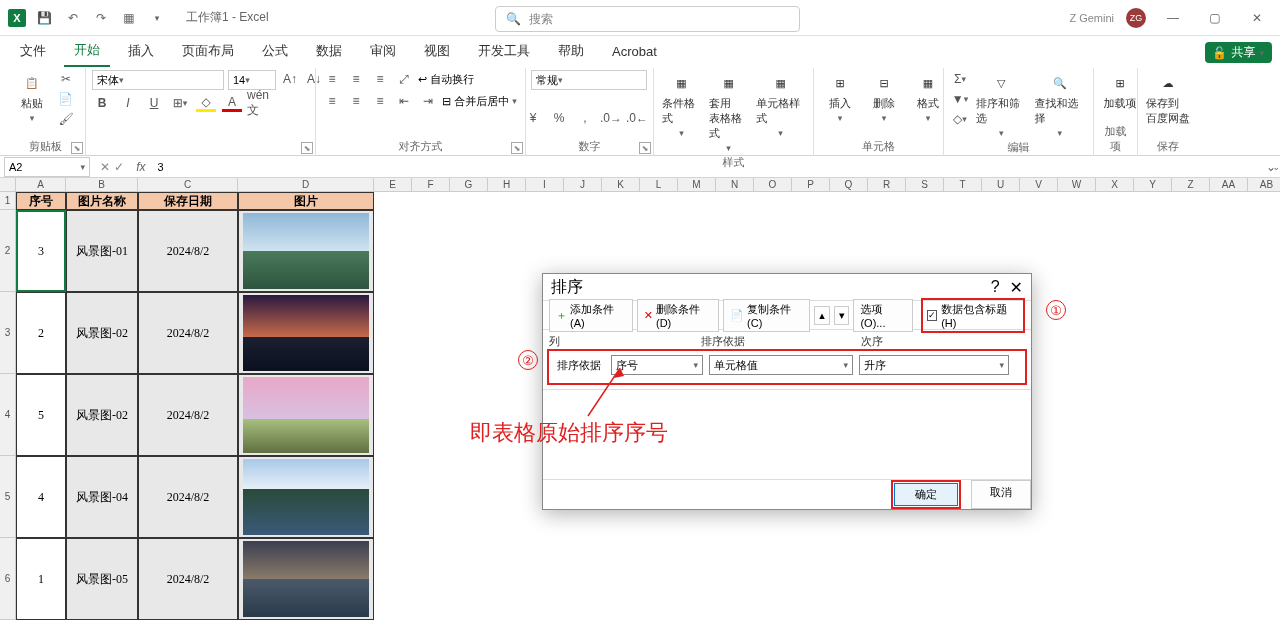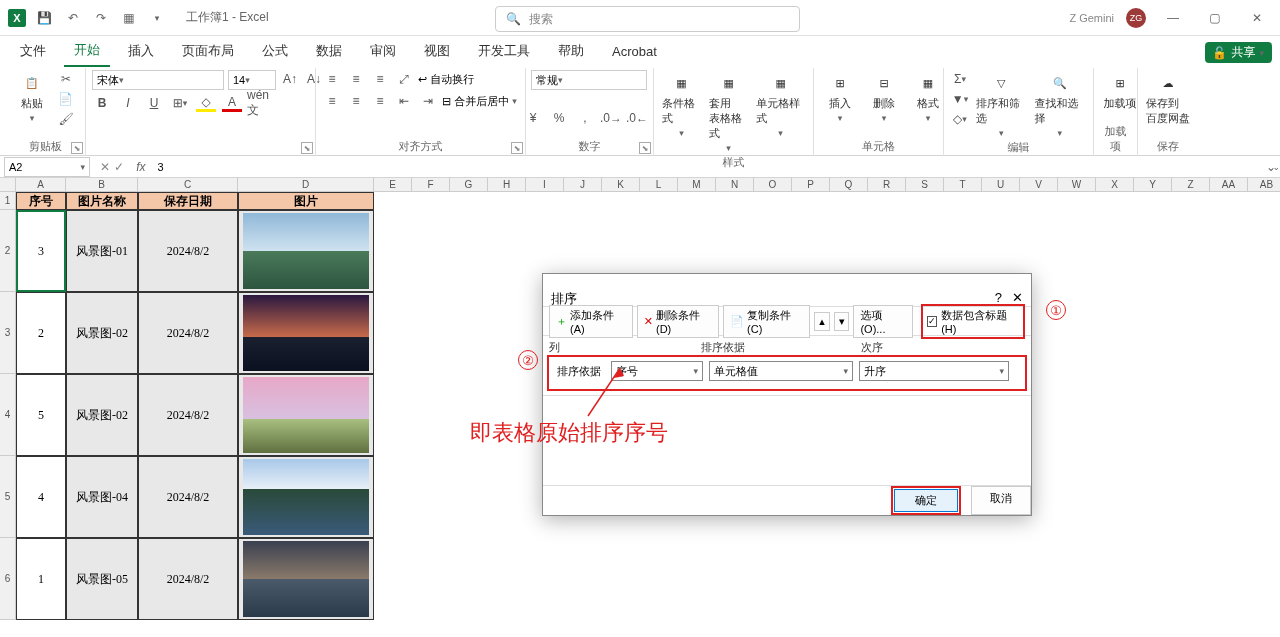--- a/index.html
+++ b/index.html
@@ -57,21 +57,21 @@
 .img-ph { width:126px; height:76px; position:relative; overflow:hidden;}
 .img-ph.sky { background:linear-gradient(#8fb8d8,#cfe2f0 50%,#4a7a5a 50%,#2d5540);}
 .img-ph.sunset { background:linear-gradient(#2a1840,#c76a4a 55%,#1a2030 55%,#0a1020);}
 .img-ph.pink { background:linear-gradient(#e8a8c8,#d8c0e0 55%,#a8c080 55%,#607040);}
 .img-ph.lake { background:linear-gradient(#a8c8e8,#e8f0f8 40%,#2a4a3a 40%,#3a5a7a);}
 .img-ph.boat { background:linear-gradient(#3a4050,#8a7a6a 50%,#4a5a6a 50%,#2a3a4a);}
 .selected-cell { border:2px solid #107c41 !important; background:#fff !important; z-index:5;}
 
 
 .dialog { position:absolute; left:542px; top:273px; width:490px; background:#fff; border:1px solid #888; box-shadow:0 4px 20px rgba(0,0,0,0.3); z-index:100;}
-.dialog-title { height:26px; display:flex; align-items:flex-start; padding:16px 8px; font-size:13px; justify-content:space-between;}
+.dialog-title { height:26px; display:flex; align-items:center; padding:8px 8px; font-size:16px; justify-content:space-between;}
 .dialog-title-btns { display:flex; gap:10px;}
 .dialog-toolbar { height:30px; border-top:1px solid #ddd; border-bottom:1px solid #ddd; display:flex; align-items:center; padding:0 6px; gap:4px;}
 .dlg-btn { border:1px solid #ccc; padding:2px 6px; font-size:11px; background:#fdfdfd; cursor:pointer; display:flex; align-items:center; gap:3px;}
 .dlg-btn.icon-only { padding:2px 4px;}
 .header-checkbox { border:2px solid #e02020; padding:2px 4px; display:flex;align-items:center;gap:4px;font-size:11px;}
 .sort-headers { display:flex; padding:4px 6px 0 6px; font-size:11px; color:#333;}
 .sort-row { display:flex; padding:2px 6px 6px 6px; gap:6px; align-items:center;}
 .sort-row-wrap { border:2px solid #e02020; margin:0 4px 4px 4px; padding:2px;}
 .combo { border:1px solid #888; height:20px; font-size:11px; padding:0 4px; display:flex; align-items:center; justify-content:space-between; background:#fff;}
 .dialog-body { height:90px; border-top:1px solid #ddd;}

